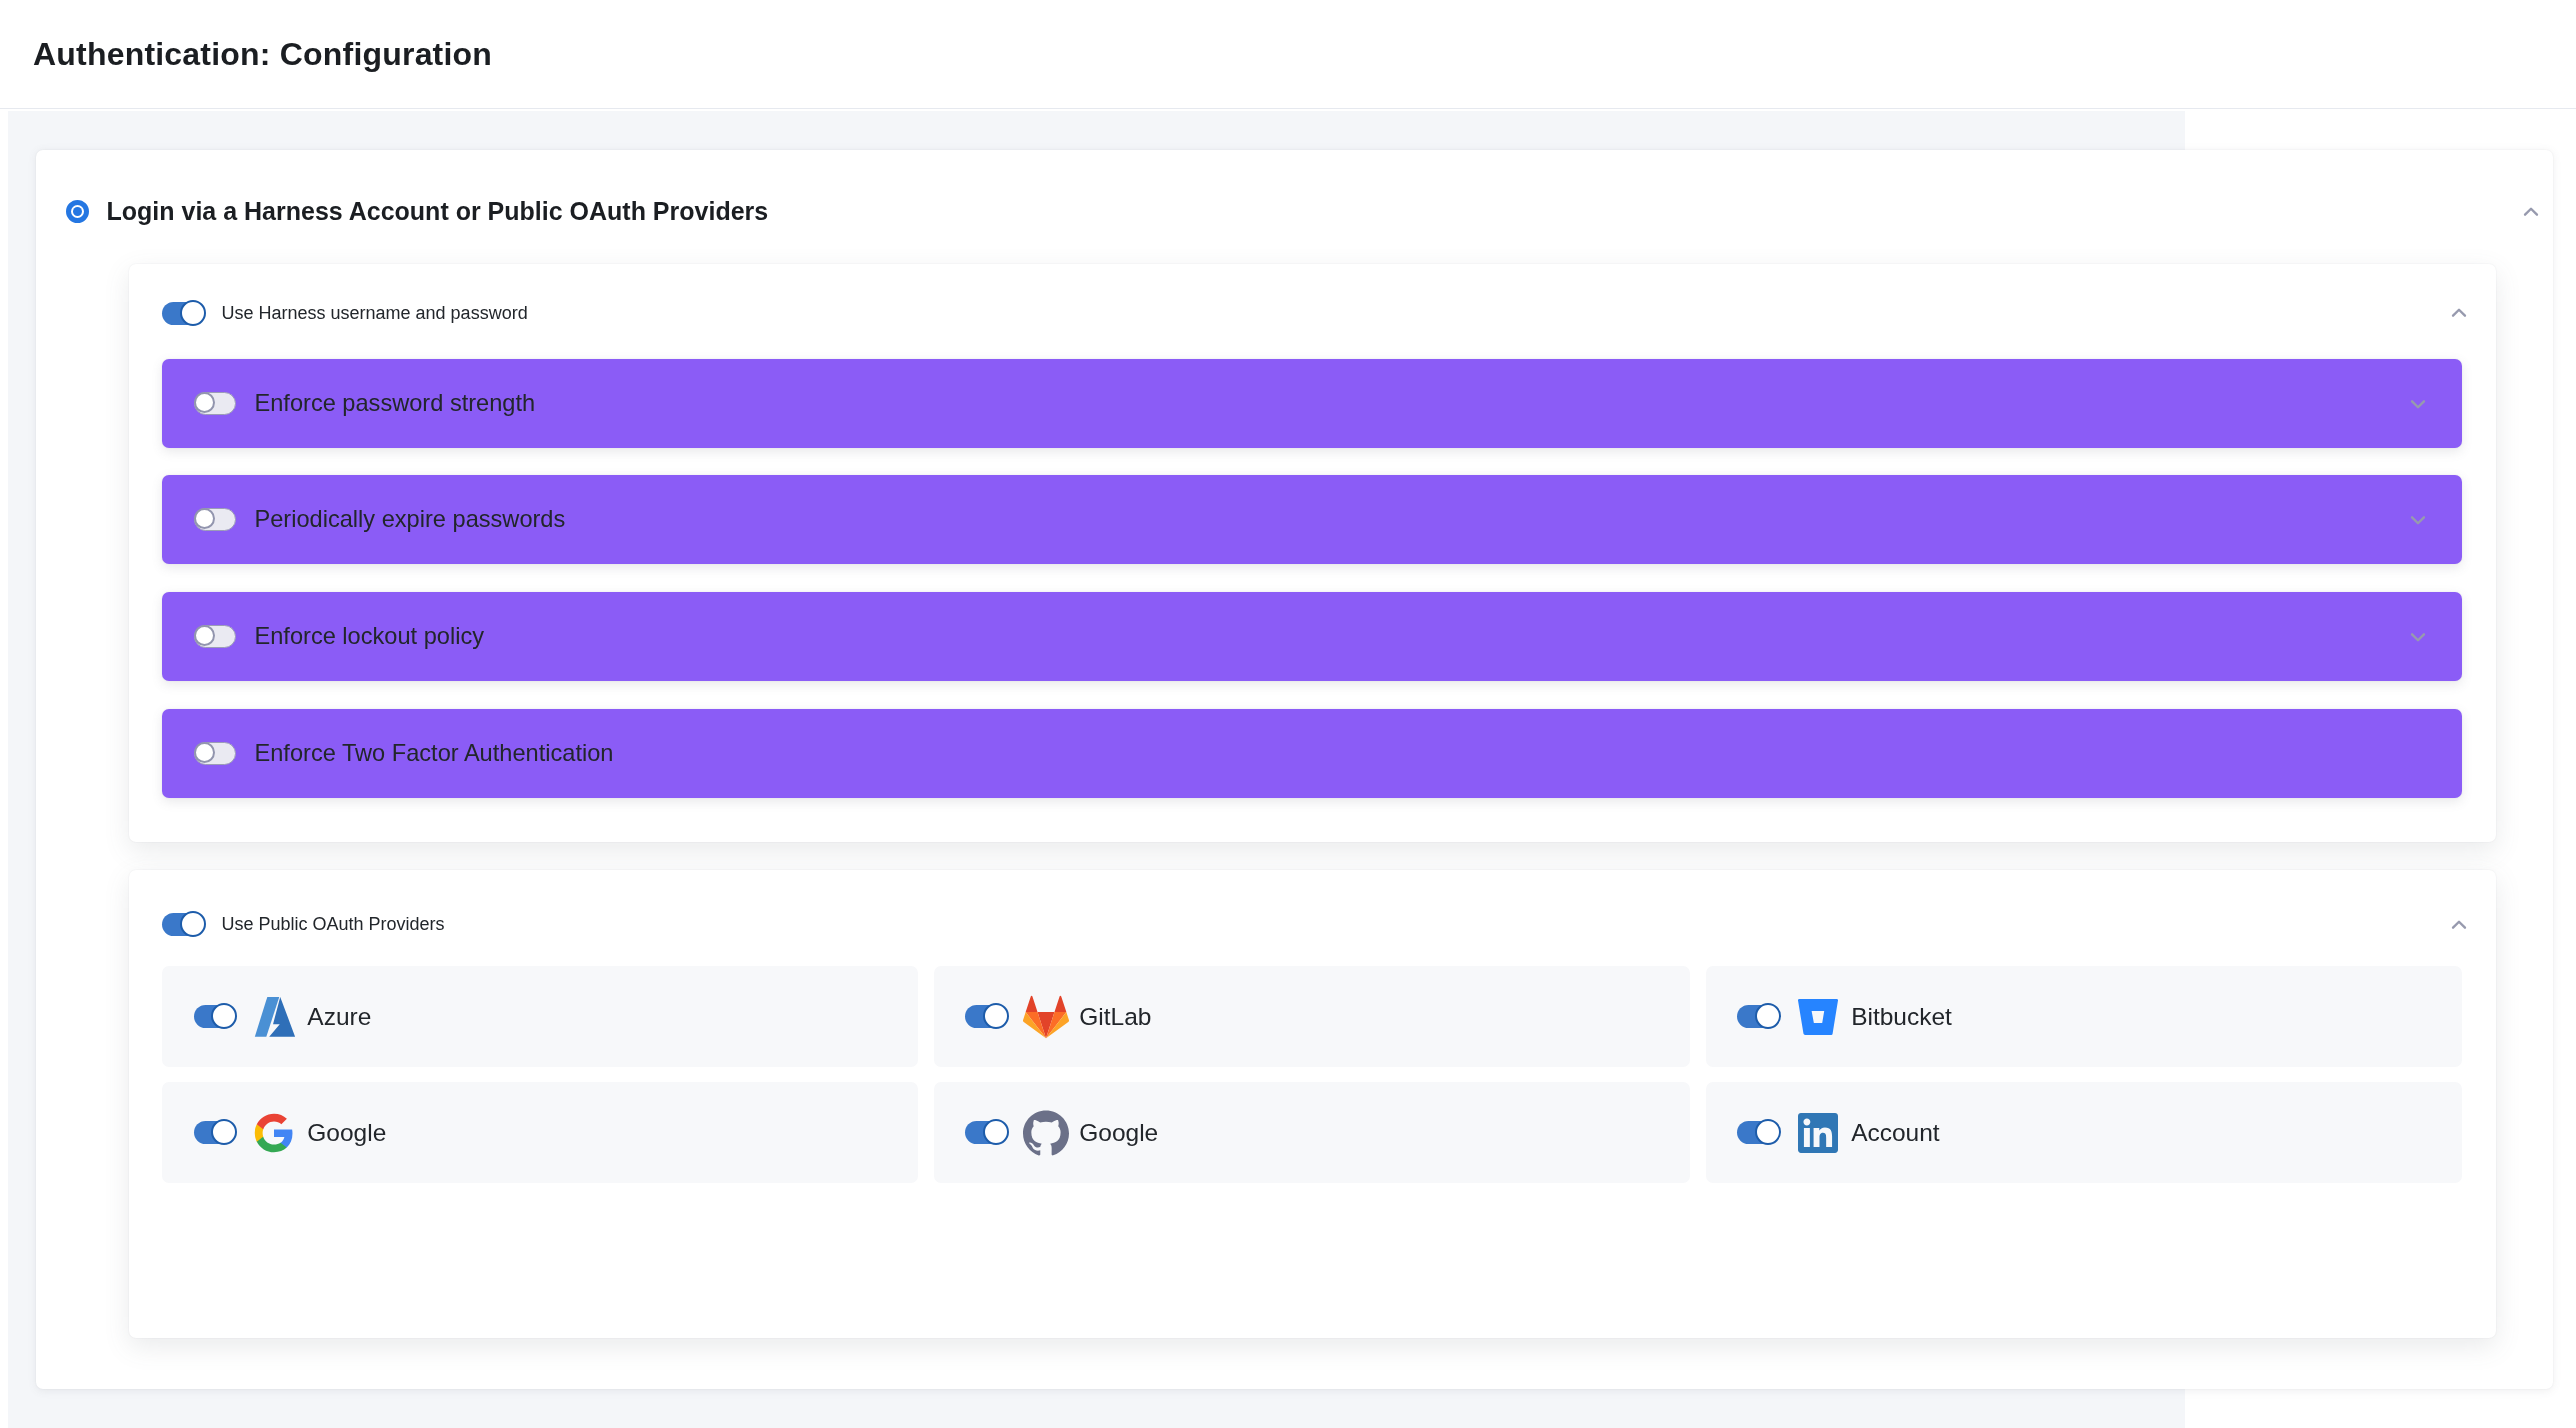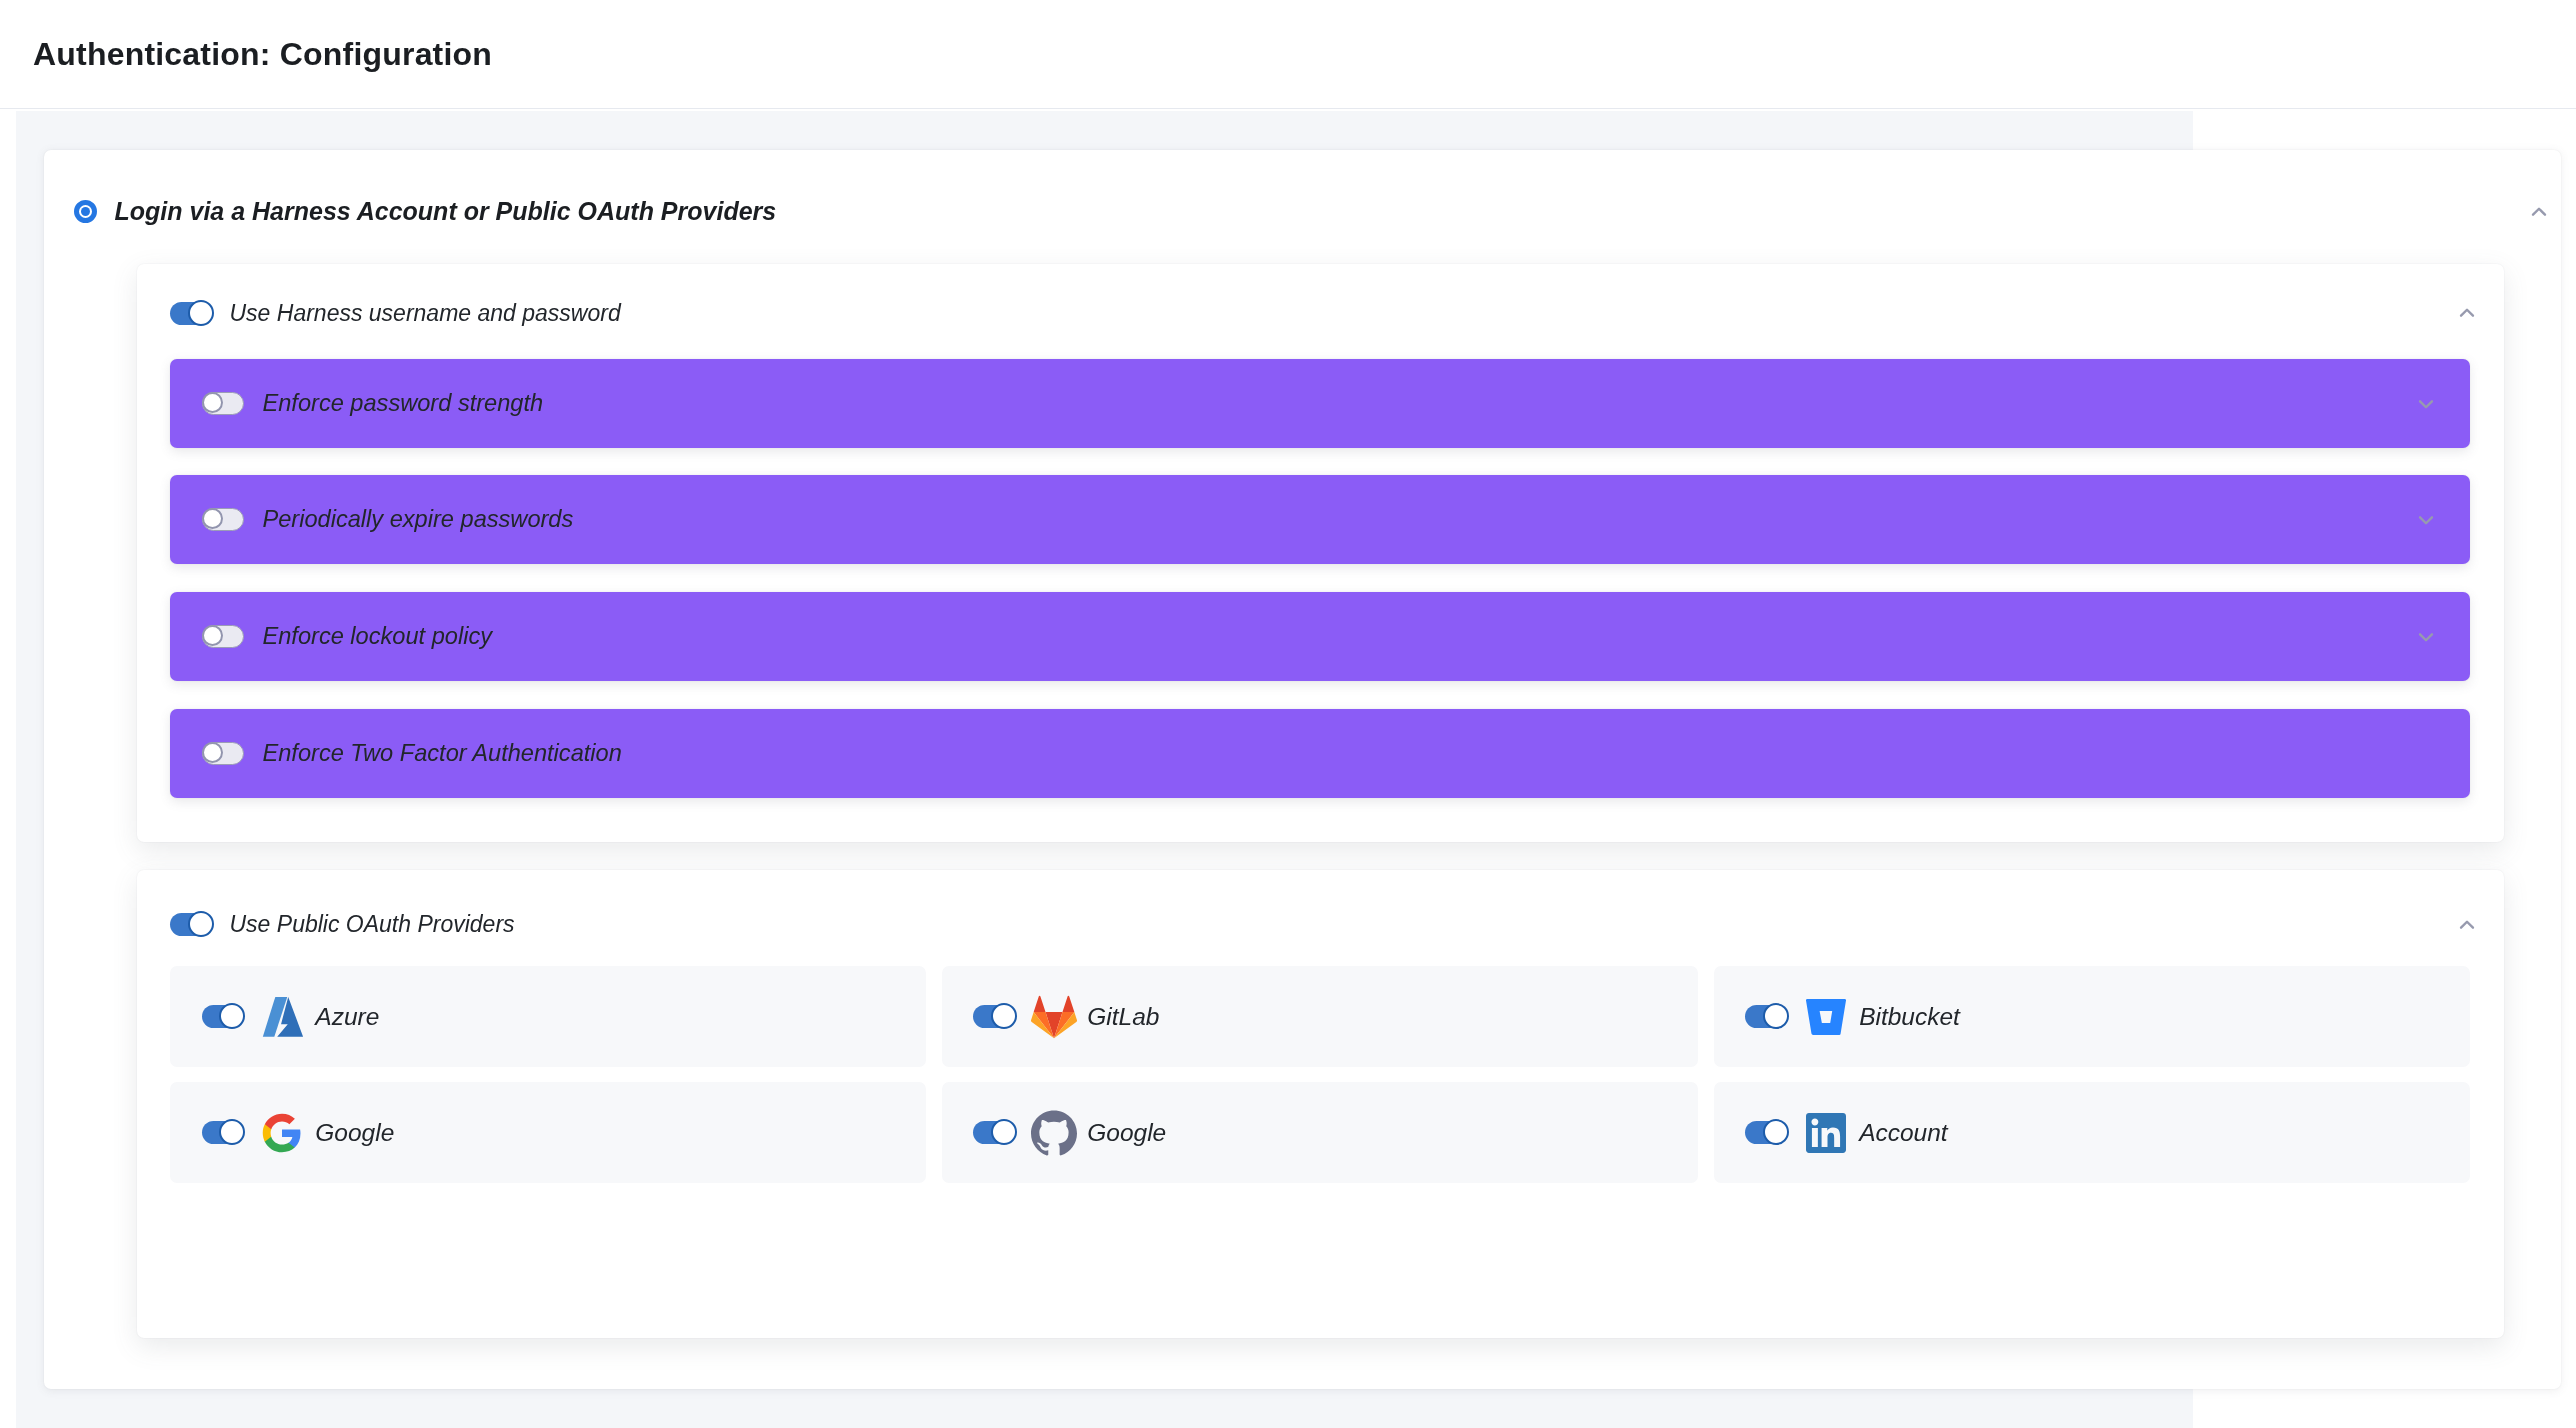--- a/index.html
+++ b/index.html
@@ -9,21 +9,21 @@
     --text:#22262b; --title:#1b1e22;
   }
   *{margin:0;padding:0;box-sizing:border-box}
   html,body{width:2576px;height:1428px;overflow:hidden;background:#fff;
     font-family:"Liberation Sans", sans-serif;color:var(--text);}
 
   .page-header{position:absolute;left:0;top:0;width:2576px;height:109px;background:#fff;
     border-bottom:1.8px solid #e6e9ef;display:flex;align-items:center;padding-left:33px;}
   .page-header h1{font-size:32px;font-weight:bold;color:var(--title);letter-spacing:0.2px;}
 
-  .content{position:absolute;left:16px;top:111px;width:2177px;height:1317px;background:var(--page-bg);font-style:italic;}
+  .content{position:absolute;left:8px;top:111px;width:2177px;height:1317px;background:var(--page-bg);}
 
   .card{position:absolute;left:28px;top:39px;width:2517px;height:1239px;background:#fff;
     border-radius:7px;box-shadow:0 0 1.8px rgba(40,41,61,.07),0 1.8px 8.8px rgba(96,97,112,.10);}
 
   .option-row{position:absolute;left:30px;right:8.8px;top:24.5px;height:74px;
     display:flex;align-items:center;}
   .radio{width:23px;height:23px;border-radius:50%;border:5.3px solid var(--radio-blue);
     background:#fff;position:relative;flex:none;margin-right:17.5px;cursor:pointer;}
   .radio::after{content:"";position:absolute;inset:1.8px;border-radius:50%;background:var(--radio-blue);}
   .option-label{font-size:25px;font-weight:bold;color:var(--title);}
@@ -32,21 +32,21 @@
   .ml-auto{margin-left:auto;}
 
   .subcard{position:absolute;left:93px;width:2367px;background:#fff;border-radius:7px;
     box-shadow:0 0 1.8px rgba(40,41,61,.09),0 8.8px 26px rgba(96,97,112,.13);}
   .subcard-password{top:114px;height:578px;}
   .subcard-oauth{top:720px;height:468px;}
 
   .subcard-header{position:absolute;left:33px;right:23.6px;top:17.5px;height:63px;
     display:flex;align-items:center;}
   .subcard-oauth .subcard-header{top:23px;}
-  .subcard-title{font-size:23px;color:var(--text);margin-left:17.5px;}
+  .subcard-title{font-size:18px;color:var(--text);margin-left:17.5px;}
 
   .toggle{position:relative;width:42px;height:23px;border-radius:12.3px;flex:none;cursor:pointer;}
   .toggle.on{background:var(--accent-blue);}
   .toggle.on .knob{position:absolute;right:-1.7px;top:-1.7px;width:26px;height:26px;border-radius:50%;
     background:#fff;border:2.6px solid var(--knob-border);}
   .toggle.off{background:var(--toggle-off-track);border:1.8px solid var(--toggle-off-border);}
   .toggle.off .knob{position:absolute;left:-0.9px;top:-0.9px;width:21px;height:21px;border-radius:50%;
     background:#fff;border:2.2px solid #9295ae;}
 
   .setting-row{position:absolute;left:33px;width:2300px;height:89px;background:#8b5cf6;

